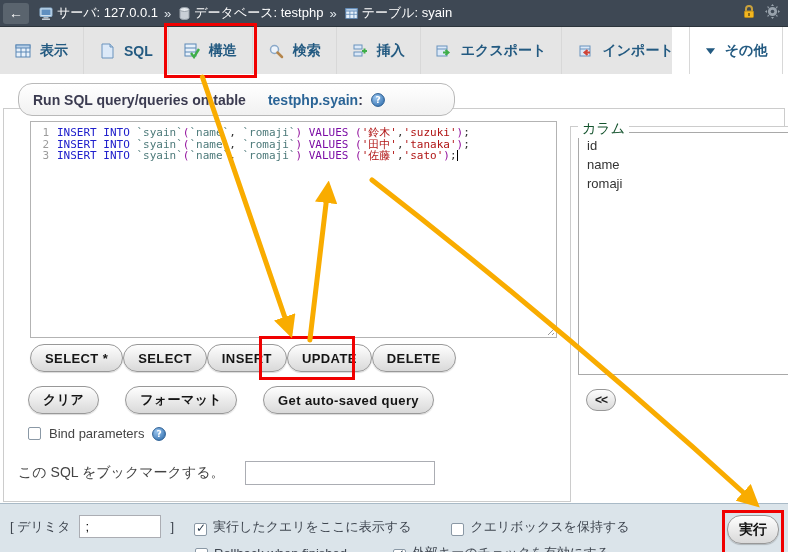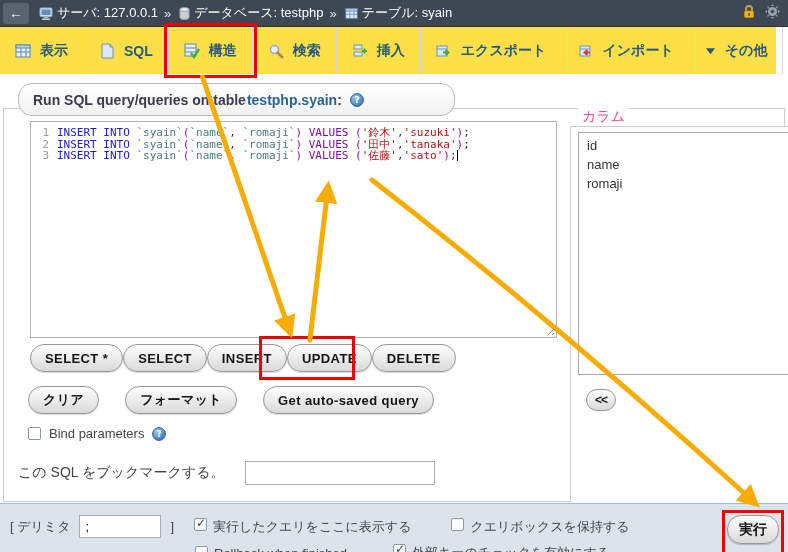--- a/index.html
+++ b/index.html
@@ -11,38 +11,38 @@
   .topbar{position:absolute;left:0;top:0;width:788px;height:27px;background:#3e4854;
           border-bottom:1px solid #2c343b;display:flex;align-items:center;color:#fff;font-size:13px}
   .back-btn{width:26px;height:21px;margin:0 8px 0 3px;background:#5a646e;border-radius:3px;
             color:#fff;text-align:center;line-height:20px;font-size:14px;cursor:pointer}
   .crumb-icon{display:inline-flex;margin:0 4px 0 2px}
   .crumb{color:#fff;text-decoration:none}
   .crumb-sep{margin:0 6px;color:#dfe5ea}
   .topbar-right{margin-left:auto;display:flex;align-items:center;gap:9px;padding-right:8px}
 
   
-  .tabbar{position:absolute;left:0;top:27px;width:776px;height:47px;background:#fde047;display:flex}
+  .tabbar{position:absolute;left:0;top:27px;width:672px;height:47px;background:#e5e5e5;display:flex}
   .tab{display:flex;align-items:center;gap:9px;padding:0 15px;border-right:1px solid #d8d8d8;
        font-weight:bold;font-size:14px;color:#235a81;cursor:pointer;white-space:nowrap}
   .tab-ic{display:inline-flex}
   .tab-ic svg{display:block}
 
   
   .legend{position:absolute;left:18px;top:83px;width:437px;height:33px;
           background:linear-gradient(#ffffff,#f1f1f1);border:1px solid #b9b9b9;border-radius:14px;
           display:flex;align-items:center;padding-left:14px;font-size:14px;font-weight:bold;color:#3b3b50;z-index:5}
-  .legend .tbl-link{color:#2a6496;margin-left:1px}
+  .legend .tbl-link{color:#2a6496;margin-left:22px}
   .legend .help{margin-left:8px;display:inline-flex;cursor:pointer}
 
   
   .fieldset{position:absolute;left:3px;top:108px;width:782px;height:394px;border:1px solid #ccc;background:#fff}
 
   
-  .cols-legend{position:absolute;left:578px;top:108px;font-size:14px;color:#ec4899;background:#fff;padding:0 4px;z-index:6}
+  .cols-legend{position:absolute;left:578px;top:120px;font-size:14px;color:#14532d;background:#fff;padding:0 4px;z-index:6}
   .cols-panel{position:absolute;left:570px;top:126px;width:218px;height:376px;border-left:1px solid #ccc;border-top:1px solid #ccc;background:#fff}
   .cols-list{position:absolute;left:578px;top:132px;width:235px;height:243px;border:1px solid #a9a9a9;background:#fff;
              font-size:13px;color:#333;padding:3px 0 0 8px;line-height:19px;overflow:hidden}
   .col-item{cursor:pointer}
   .collapse-btn{position:absolute;left:586px;top:389px;width:30px;height:22px;border:1px solid #989898;border-radius:11px;
                 background:linear-gradient(#fdfdfd,#d9d9d9);font-weight:bold;font-size:12px;color:#222;
                 display:flex;align-items:center;justify-content:center;letter-spacing:-1px;cursor:pointer}
 
   
   .editor{position:absolute;left:30px;top:121px;width:527px;height:217px;border:1px solid #b3b3b3;background:#fff;
@@ -80,21 +80,21 @@
 
   .bookmark-row{position:absolute;left:18px;top:461px;display:flex;align-items:center;gap:20px;font-size:14px;color:#444}
   .bookmark-row input{width:190px;height:24px;border:1px solid #abadb3;font-size:13px;padding:0 4px}
 
   
   .footer{position:absolute;left:0;top:503px;width:788px;height:49px;background:#dbe4ea;border-top:1px solid #a9bac7;
           font-size:13px;color:#3f4650}
   .footer-row1{position:absolute;left:10px;top:11px;display:flex;align-items:center}
   .delim-input{width:82px;height:23px;border:1px solid #abadb3;margin:0 9px;font-size:13px;padding:0 5px;background:#fff}
   .opts{display:flex;align-items:center;gap:40px;margin-left:20px}
-  .opt{display:flex;align-items:flex-start;gap:6px;cursor:pointer}
+  .opt{display:flex;align-items:flex-end;gap:6px;cursor:pointer}
   .footer-row2{position:absolute;left:195px;top:40px;display:flex;align-items:center;gap:46px}
   .go-btn{position:absolute;right:9px;top:11px;height:29px;border:1px solid #989898;border-radius:14px;
           background:linear-gradient(#fefefe,#d9d9d9);font-family:Liberation Sans, sans-serif;font-weight:bold;font-size:14px;color:#111;
           padding:0 11px;box-shadow:0 1px 1px rgba(0,0,0,.2);cursor:pointer}
 
   
   .redbox{position:absolute;border:3px solid #f00000;z-index:55;pointer-events:none}
   #arrow-layer{position:absolute;left:0;top:0;z-index:60;pointer-events:none}
   .arrow{fill:none;stroke:#f9ac00;stroke-width:5;stroke-linecap:round}
 </style>

